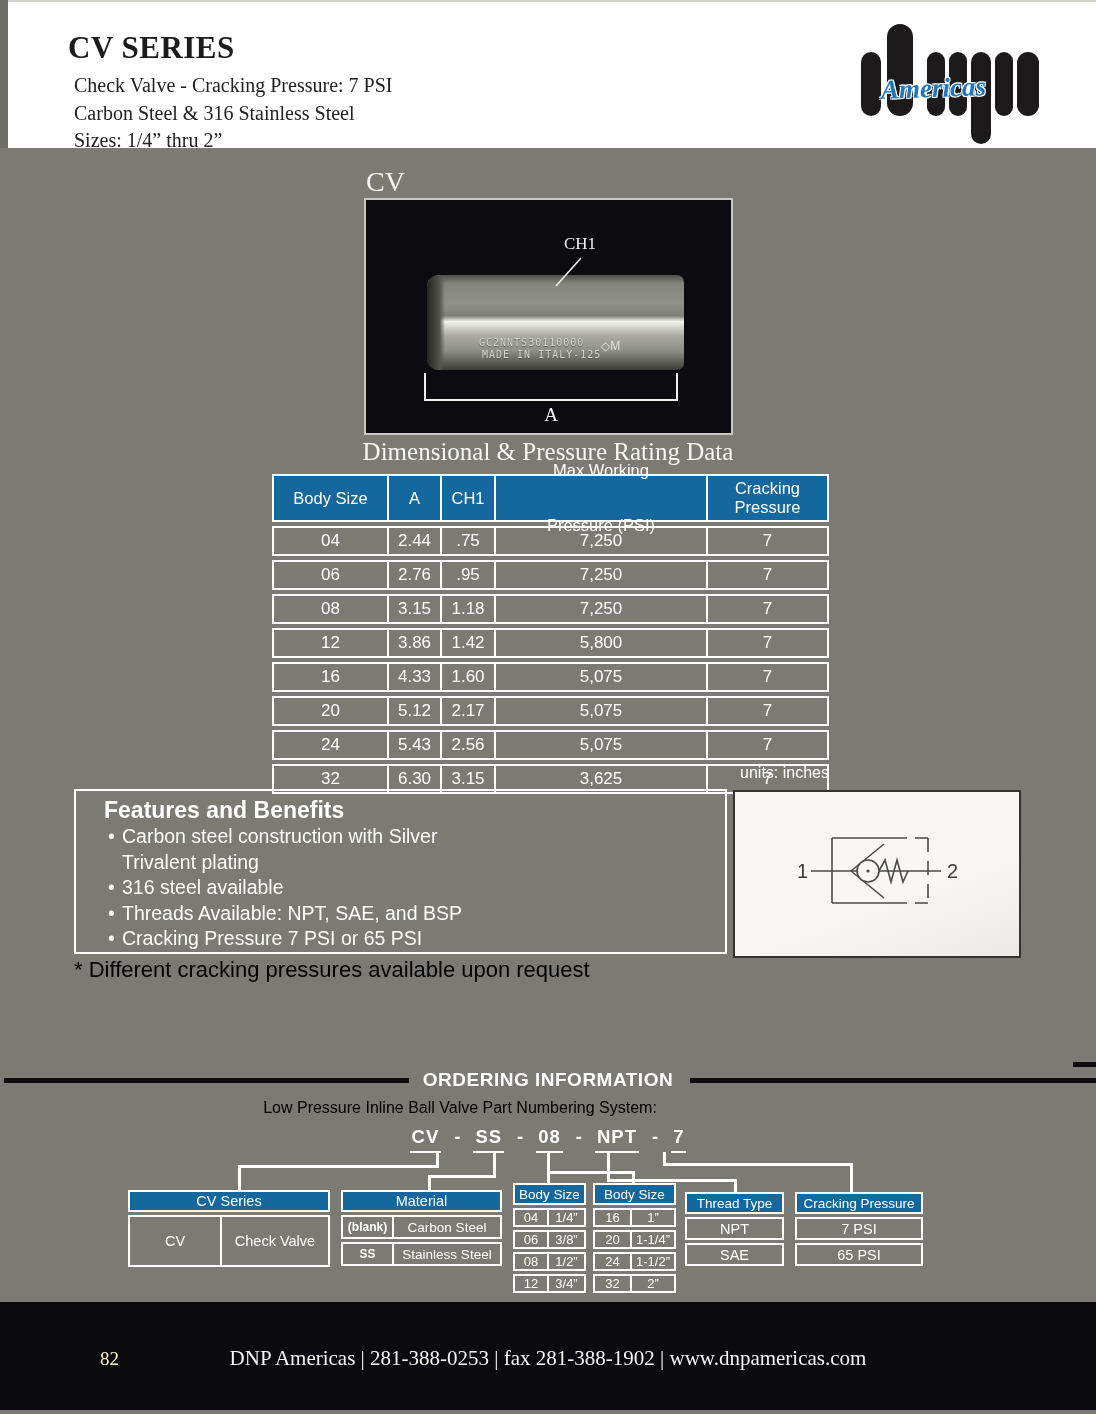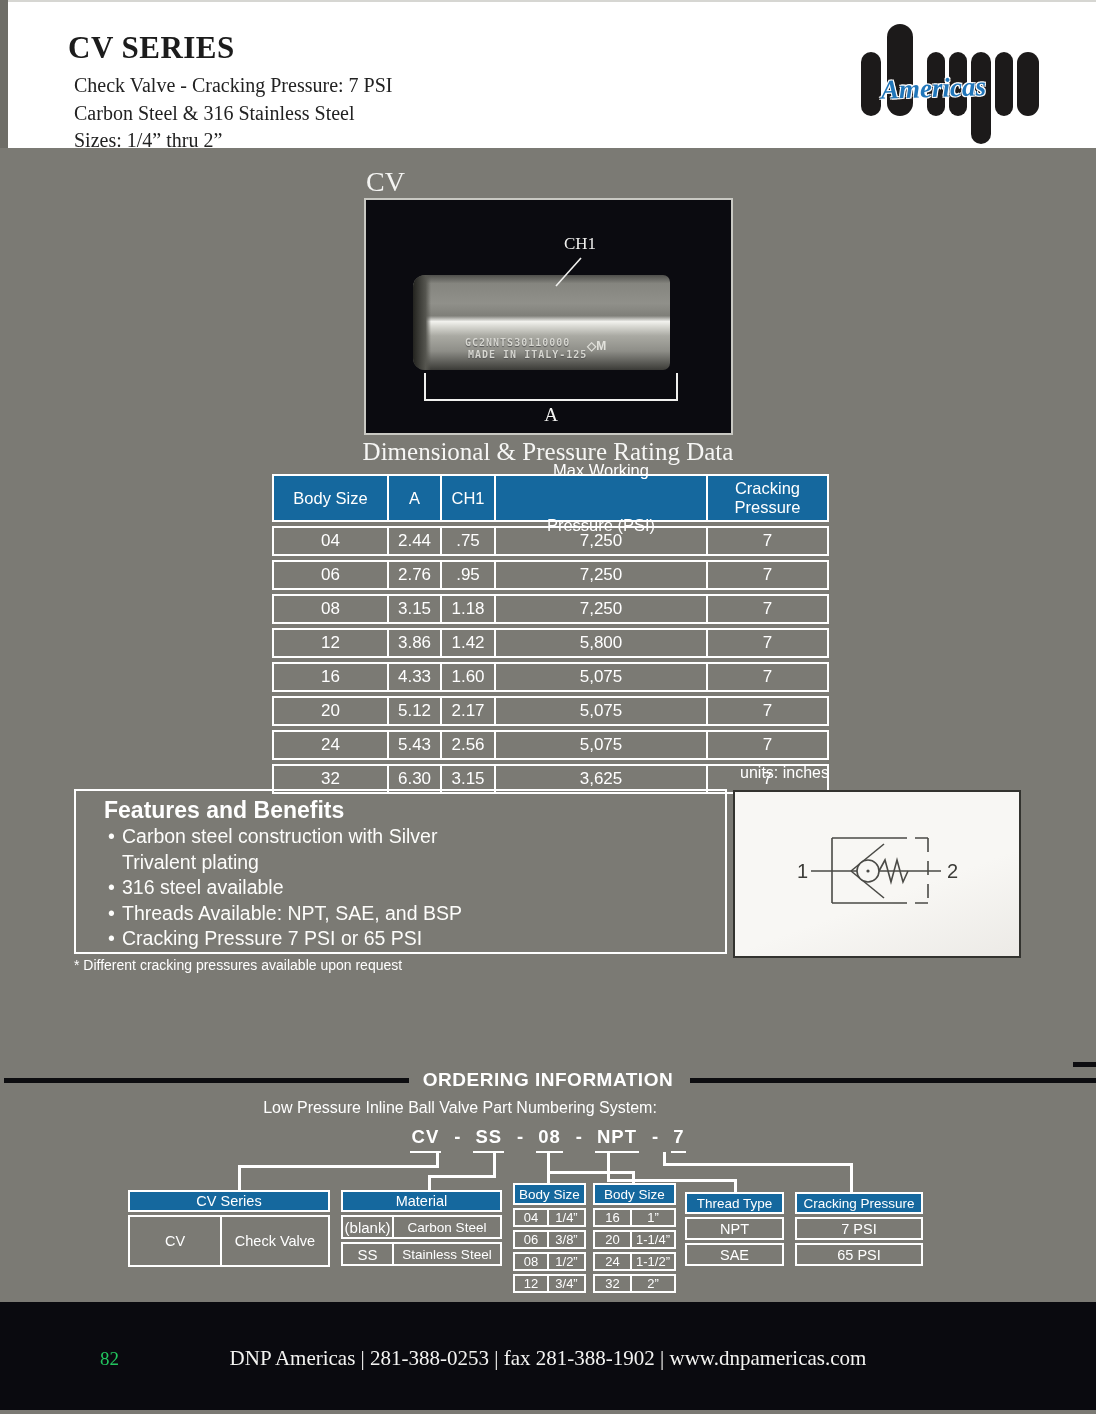--- a/index.html
+++ b/index.html
@@ -35,24 +35,23 @@
   }
   .photo-box {
     position:absolute; left:364px; top:198px; width:369px; height:237px;
     background:#0b0b10; border:2px solid #c9c9c3;
   }
   .ch1-label {
     position:absolute; left:198px; top:34px;
     font-family:"Liberation Serif", serif; font-size:17px; color:#f0f0ee;
   }
   .valve {
-    position:absolute; left:47px; top:75px; width:257px; height:95px;
+    position:absolute; left:61px; top:75px; width:257px; height:95px;
     border-radius:12px 7px 7px 12px;
     background:linear-gradient(180deg,#4f4f4b 0%,#85857f 9%,#90908a 30%,#7f7f79 43%,#f2f2ee 49%,#d9d9d3 54%,#aaaaa3 64%,#8e8e88 80%,#3b3b37 100%);
-    font-weight:bold;
   }
   .valve::before {
     content:""; position:absolute; left:0; top:0; width:18px; height:100%;
     border-radius:12px 0 0 12px;
     background:linear-gradient(90deg,#23231f 0%,#55554f 70%,rgba(85,85,79,0) 100%);
   }
   .engrave {
     position:absolute; font-family:"DejaVu Sans Mono", monospace;
     font-size:10px; letter-spacing:1px; color:#d6d6d0; text-shadow:0 1px 1px #555;
   }
@@ -82,36 +81,36 @@
   .c3 { flex:1 1 auto;gap:36px; } .c4 { flex:0 0 121px; }
   .units-note { position:absolute; left:629px; top:764px; width:200px; text-align:right; font-size:16px; color:#fff; }
   
   .features-box {
     position:absolute; left:74px; top:789px; width:653px; height:165px;
     border:2px solid #fff; padding:6px 28px;
   }
   .features-title { font-weight:bold; font-size:23px; color:#fff; }
   .feat-line { display:flex; font-size:19.5px; line-height:25.5px; color:#fdfdfb; }
   .feat-marker { width:18px; text-align:left; padding-left:4px; }
-  .footnote { position:absolute; left:74px; top:957px; font-size:14px; color:#ffffff; }
+  .footnote { position:absolute; left:74px; top:957px; font-size:22px; color:#000000; }
   
   .schem-box {
     position:absolute; left:733px; top:790px; width:288px; height:168px;
     background:linear-gradient(160deg,#f8f7f4 60%,#eceae6 100%); border:2px solid #33332f;
   }
   
   .rule { position:absolute; height:5px; background:#0d0d10; }
   .rule-left { left:4px; top:1078px; width:405px; }
   .rule-right { left:690px; top:1078px; width:406px; }
   .rule-mark { left:1073px; top:1062px; width:23px; }
   .ordering-heading {
     position:absolute; left:0; top:1069px; width:1096px; text-align:center;
     font-weight:bold; font-size:19px; letter-spacing:.5px; color:#fff;
   }
-  .ordering-sub { position:absolute; left:0; top:1099px; width:920px; text-align:center; font-size:16px; color:#ffffff; }
+  .ordering-sub { position:absolute; left:0; top:1099px; width:920px; text-align:center; font-size:16px; color:#000000; }
   .part-number {
     position:absolute; left:0; top:1126px; width:1096px;
     display:flex; justify-content:center; align-items:flex-start; gap:13px;
     font-weight:bold; font-size:18.5px; color:#fff;
   }
   .pn-token { border-bottom:2px solid #fff; padding:0 2px 3px 2px; letter-spacing:1px; }
   .pn-sep { padding-top:0; }
   .conn { position:absolute; background:#fff; }
   
   .mini { position:absolute; font-size:14.5px; }
@@ -120,36 +119,36 @@
     display:flex; align-items:center; justify-content:center; color:#fff;
   }
   .mini-row { display:flex; border:2px solid #fff; margin-top:3px; }
   .mini-cell { display:flex; align-items:center; justify-content:center; color:#fff; }
   .mini-cell + .mini-cell { border-left:2px solid #fff; }
   .t-cvseries { left:128px; top:1190px; width:202px; }
   .t-cvseries .mini-row { height:52px; }
   .t-cvseries .m0 { flex:0 0 90px; } .t-cvseries .m1 { flex:1; }
   .t-material { left:341px; top:1190px; width:161px; }
   .t-material .mini-row { height:24px; }
-  .t-material .m0 { flex:0 0 49px; font-size:15px; } .t-material .m1 { flex:1; font-size:13.5px; }
+  .t-material .m0 { flex:0 0 49px; font-size:12px;font-weight:bold; } .t-material .m1 { flex:1; font-size:13.5px; }
   .t-bs1 { left:513px; top:1183px; width:73px; }  .t-bs2 { left:593px; top:1183px; width:83px; }
   .t-bs1 .mini-header, .t-bs2 .mini-header { font-size:13.5px; }
   .t-bs1 .mini-row, .t-bs2 .mini-row { height:19px; font-size:13px; }
   .t-bs1 .m0 { flex:0 0 32px; } .t-bs1 .m1 { flex:1; }
   .t-bs2 .m0 { flex:0 0 35px; } .t-bs2 .m1 { flex:1; }
   .t-thread { left:685px; top:1192px; width:99px;text-align:right; }
   .t-crack { left:795px; top:1192px; width:128px; }
   .t-thread .mini-header, .t-crack .mini-header { font-size:13.5px; }
   .t-thread .mini-row, .t-crack .mini-row { height:23px; }
   .t-thread .m0, .t-crack .m0 { flex:1; }
   
   .footer-bar { position:absolute; left:0; top:1302px; width:1096px; height:108px; background:#0a0a0f; }
   .page-number {
     position:absolute; left:100px; top:46px;
-    font-family:"Liberation Serif", serif; font-size:19px; color:#22c55e;
+    font-family:"Liberation Serif", serif; font-size:19px; color:#fef9c3;
   }
   .footer-contact {
     position:absolute; left:0; top:44px; width:1096px; text-align:center;
     font-family:"Liberation Serif", serif; font-size:21px; color:#f4f4f2;
   }
 </style>
 </head>
 <body>
 
 <div class="page">

